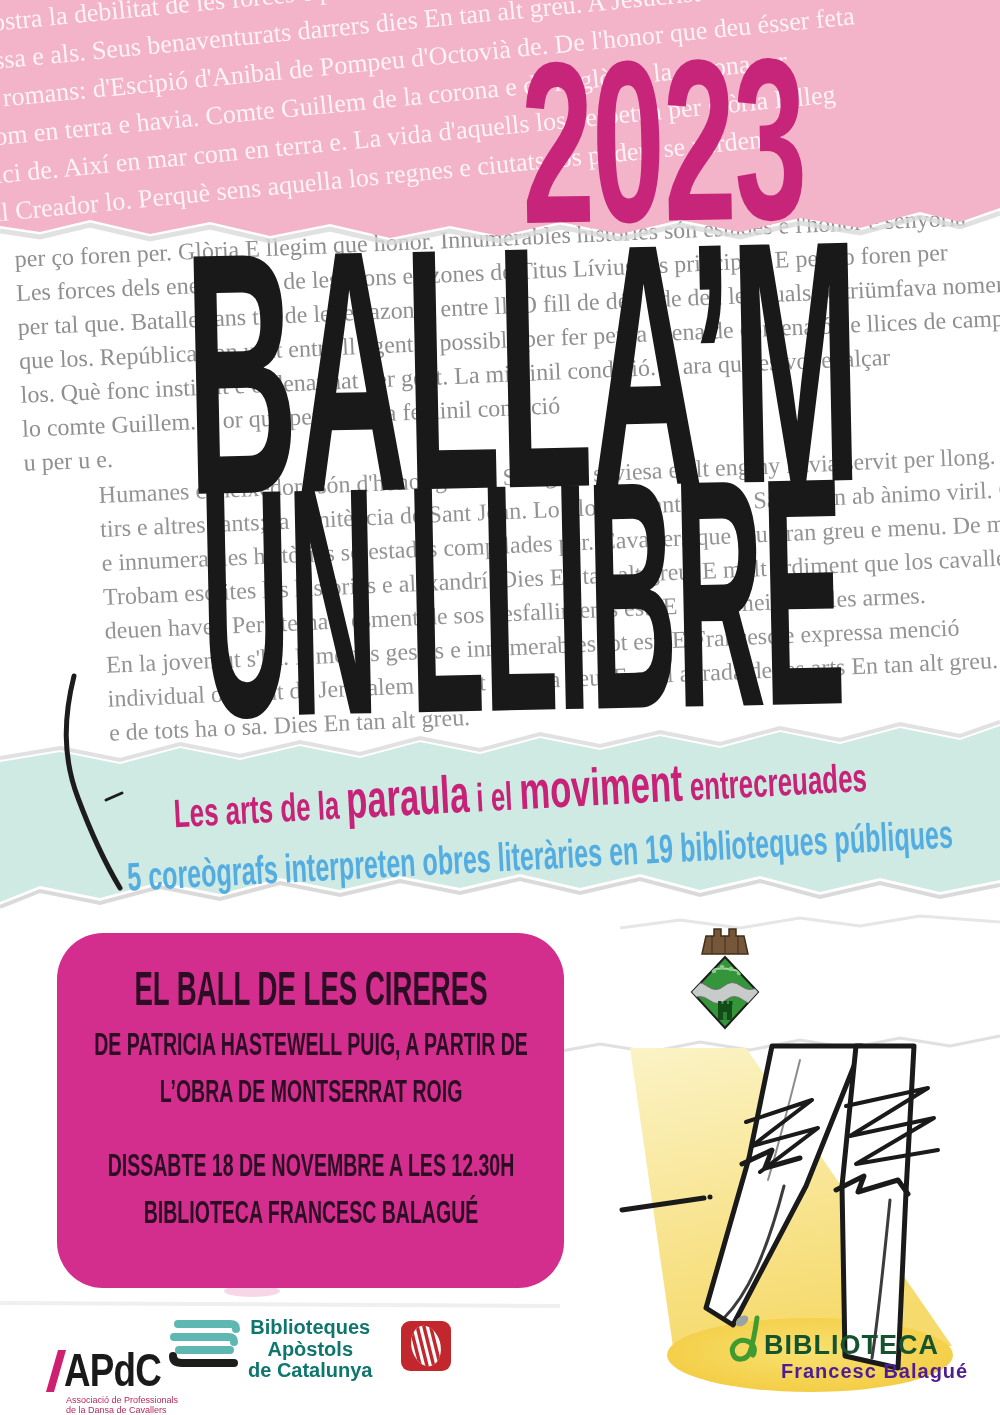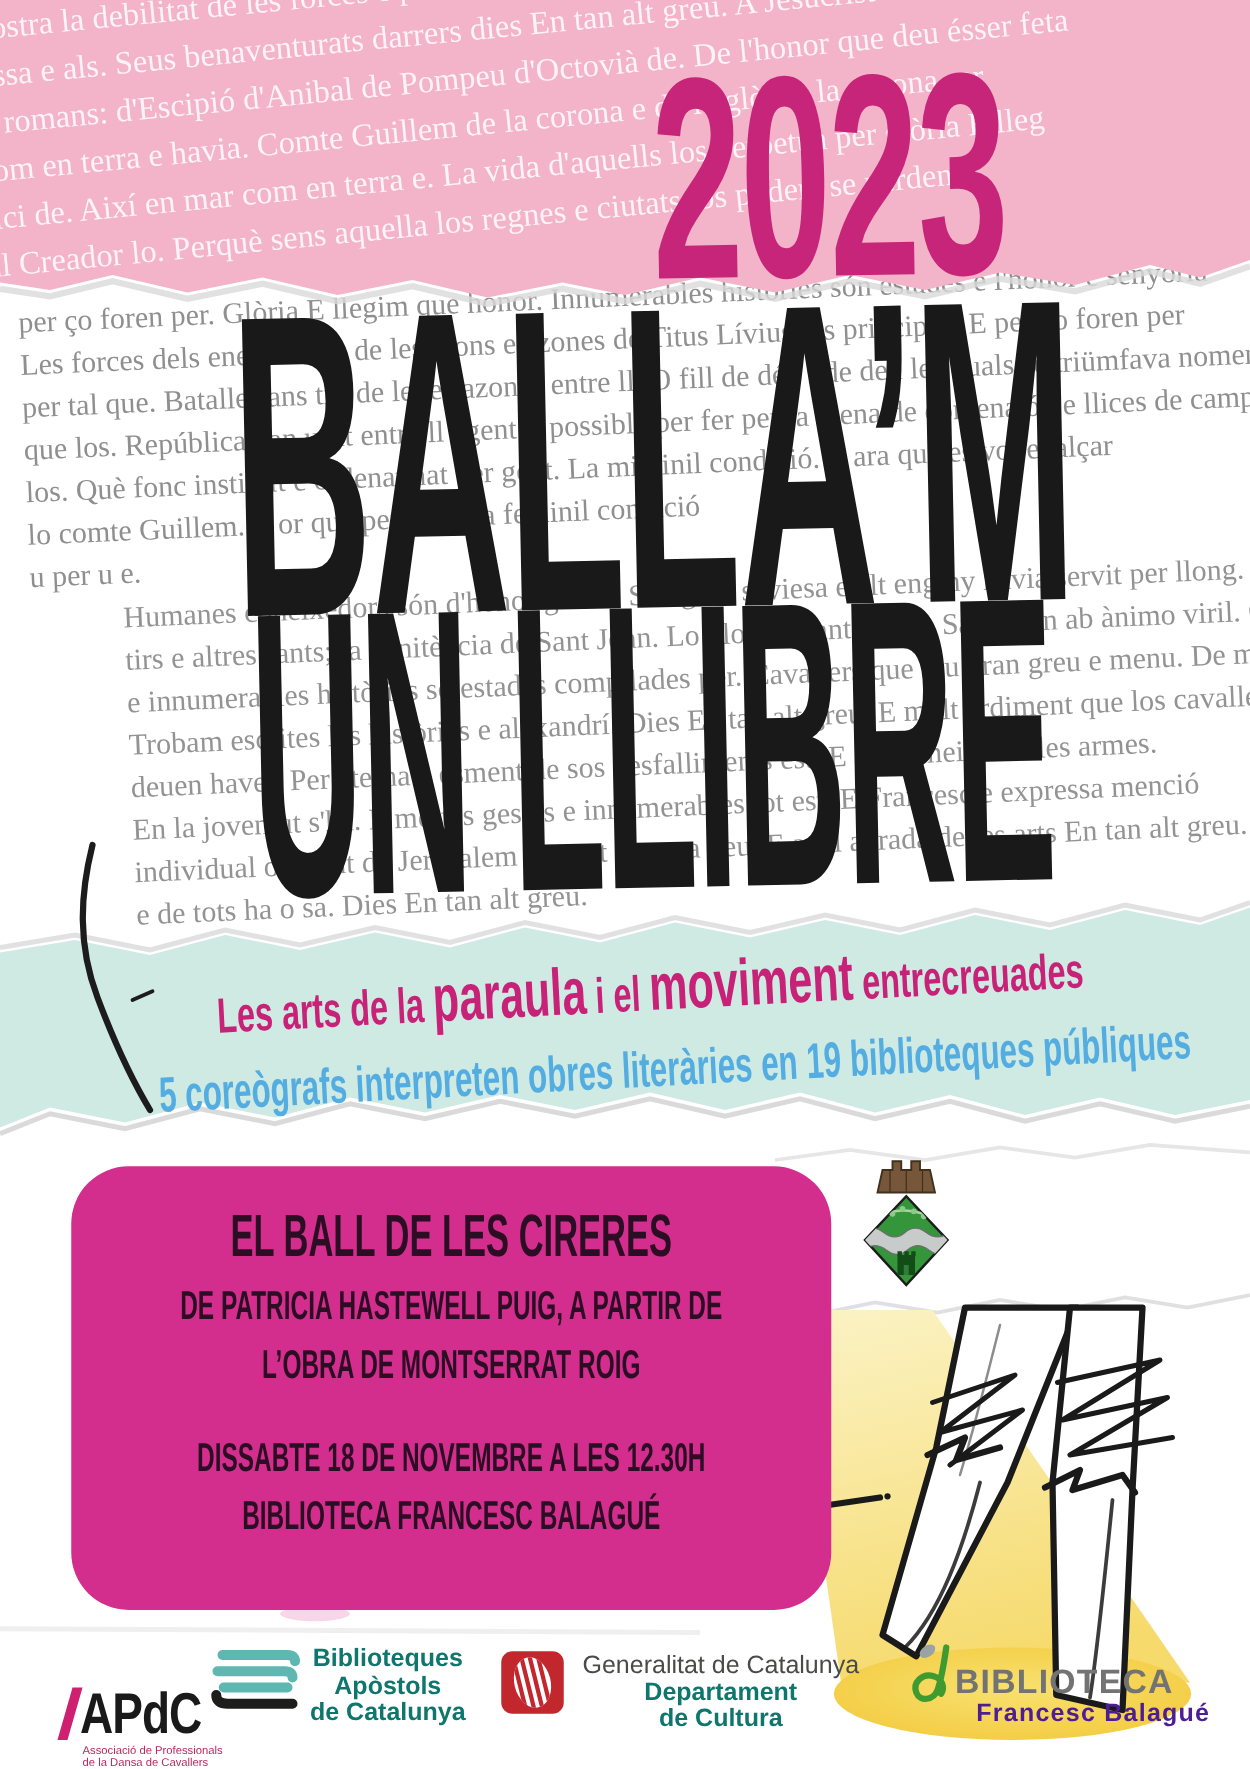--- a/index.html
+++ b/index.html
@@ -12,21 +12,21 @@
          transform:translate(-50%,-50%) rotate(var(--r,0deg)) scale(var(--sx,1),var(--sy,1));}
   
   .bookblock{position:absolute;transform-origin:0 0;font-family:"Liberation Serif",serif;
              white-space:nowrap;pointer-events:none;}
   .bookblock div{white-space:nowrap;}
   #pink-clip{position:absolute;left:0;top:0;width:1000px;height:262px;z-index:3;
      clip-path:polygon(0px 0px,1000px 0px,1000px 208px,960px 222px,920px 212px,860px 228px,
        800px 218px,740px 232px,680px 220px,620px 234px,560px 222px,500px 236px,450px 226px,
        390px 238px,330px 224px,270px 236px,210px 222px,150px 234px,90px 220px,40px 232px,0px 226px);}
   .z0{z-index:0}.z1{z-index:1}.z2{z-index:2}.z3{z-index:4}
-  .eventbox{position:absolute;left:57px;top:933px;width:608px;height:355px;background:#d32e8d;
+  .eventbox{position:absolute;left:57px;top:933px;width:507px;height:355px;background:#d32e8d;
             border-radius:46px;z-index:4;}
   .evline{position:absolute;left:50%;white-space:nowrap;color:#2b0d24;font-weight:bold;
           transform:translate(-50%,-50%) scale(var(--sx,.62),1.04);}
   .ajtext{font-family:"Liberation Serif",serif;font-weight:bold;color:#0b0b0b;
           font-size:25px;line-height:36px;}
   .logo-text-bold{font-weight:bold;color:#0f766e;text-align:center;}
 </style>
 </head>
 <body>
 
@@ -181,40 +181,35 @@
 
   <div class="eventbox">
     <div class="evline" style="top:55px;font-size:46px;--sx:.6;">EL BALL DE LES CIRERES</div>
     <div class="evline" style="top:112px;font-size:31px;--sx:.63;">DE PATRICIA HASTEWELL PUIG, A PARTIR DE</div>
     <div class="evline" style="top:159px;font-size:31px;--sx:.63;">L’OBRA DE MONTSERRAT ROIG</div>
     <div class="evline" style="top:233px;font-size:31px;--sx:.63;">DISSABTE 18 DE NOVEMBRE A LES 12.30H</div>
     <div class="evline" style="top:280px;font-size:31px;--sx:.63;">BIBLIOTECA FRANCESC BALAGUÉ</div>
   </div>
 
 
-  <div class="abs z3" style="left:764px;top:1330px;font-size:27px;font-weight:bold;color:#737373;letter-spacing:1px;">BIBLIOTECA</div>
+  <div class="abs z3" style="left:764px;top:1330px;font-size:27px;font-weight:bold;color:#14532d;letter-spacing:1px;">BIBLIOTECA</div>
   <div class="abs z3" style="left:781px;top:1360px;font-size:20px;font-weight:bold;color:#4c1d95;letter-spacing:1px;">Francesc Balagué</div>
 
   <div class="abs z3" style="left:46px;top:1312px;">
     <div style="display:flex;align-items:center;margin-top:36px;">
       <div style="width:8px;height:42px;background:#cf1f70;transform:skewX(-16deg);margin:2px 4px 0 6px;"></div>
       <span style="display:inline-block;font-size:46px;font-weight:bold;color:#1a1a1a;line-height:44px;
                    transform:scaleX(.8);transform-origin:left center;letter-spacing:-1px;">APdC</span>
     </div>
     <div style="margin:3px 0 0 20px;font-size:9px;line-height:10px;color:#b9285e;">
       <div>Associació de Professionals</div>
       <div>de la Dansa de Cavallers</div>
     </div>
   </div>
 
   <div class="abs z3" style="left:248px;top:1317px;font-size:20px;line-height:21.5px;">
     <div class="logo-text-bold">Biblioteques</div>
     <div class="logo-text-bold">Apòstols</div>
     <div class="logo-text-bold">de Catalunya</div>
   </div>
 
-  <div class="abs z3" style="left:466px;top:1322px;font-size:20px;line-height:21.5px;">
-    <div style="color:#4a4a49;">Generalitat de Catalunya</div>
-    <div class="logo-text-bold">Departament</div>
-    <div class="logo-text-bold">de Cultura</div>
-  </div>
 
 </div>
 
 </body></html>

